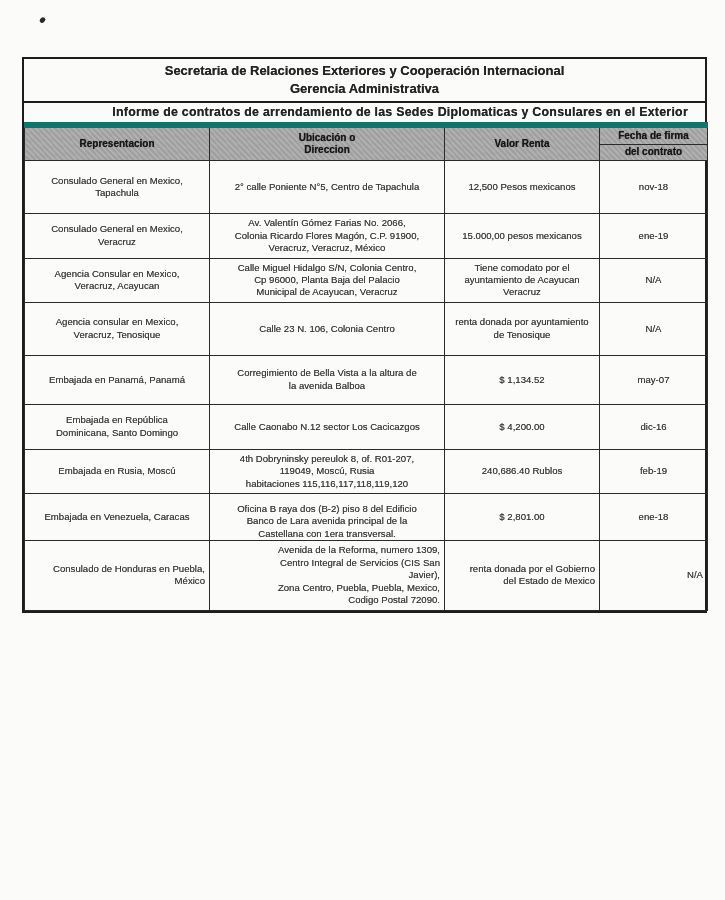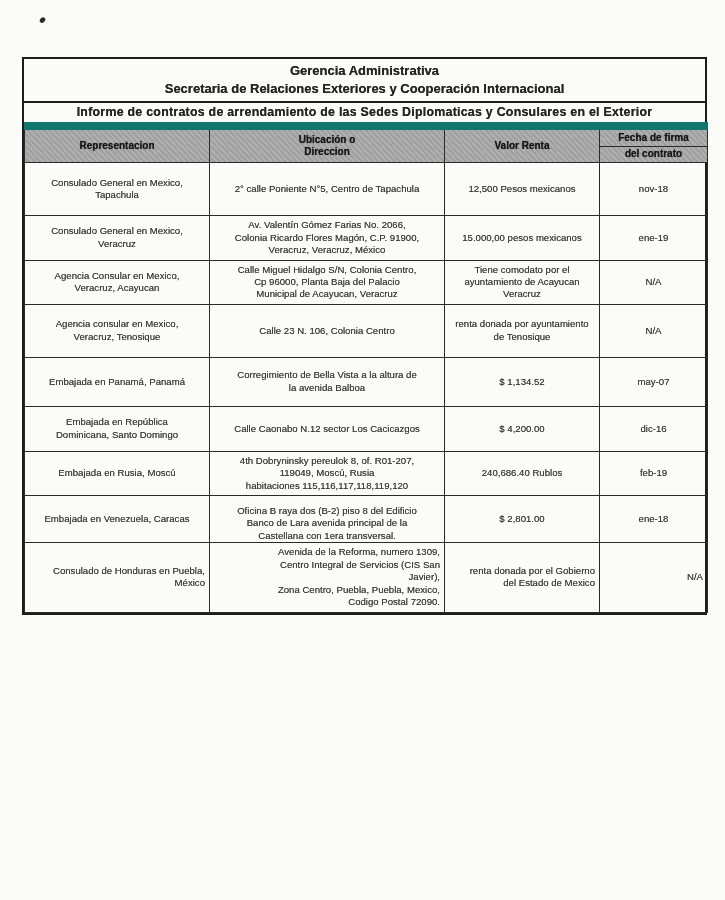--- a/index.html
+++ b/index.html
@@ -39,35 +39,35 @@
     text-align: center;
     font-weight: bold;
     font-size: 13px;
     line-height: 1.35;
     padding: 3px 0 4px;
     color: #242424;
     text-shadow: 0 0 0.6px rgba(30,30,30,.85);
     border-bottom: 2px solid #1d1d1d;
   }
   .subtitle {
-    text-align: center;
+    text-align: right;
     font-weight: bold;
     font-size: 12.4px;
     letter-spacing: 0.25px;
-    padding: 2px 9px 3px;
+    padding: 2px 17px 3px;
     color: #242424;
     text-shadow: 0 0 0.6px rgba(30,30,30,.85);
     white-space: nowrap;
     overflow: hidden;
   }
   table.report {
     width: 100%;
     border-collapse: collapse;
     table-layout: fixed;
-    border-top: 8px solid #0f766e;
+    border-top: 6px solid #0f766e;
   }
   col.c1 { width: 185px; }
   col.c2 { width: 235px; }
   col.c3 { width: 155px; }
   col.c4 { width: 108px; }
   th, td {
     border: 1.6px solid #2a2a2a;
   }
   th {
     background-color: #a8a8a8;
@@ -121,22 +121,22 @@
   }
 </style>
 </head>
 <body>
 
 <div class="page">
   <div class="speck"></div>
 
   <div class="doc">
     <div class="title-block">
+      <div>Secretaria de Relaciones Exteriores y Cooperación Internacional</div>
       <div>Gerencia Administrativa</div>
-      <div>Secretaria de Relaciones Exteriores y Cooperación Internacional</div>
     </div>
     <div class="subtitle">Informe de contratos de arrendamiento de las Sedes Diplomaticas y Consulares en el Exterior</div>
 
     <table class="report">
       <colgroup>
         <col class="c1">
           <col class="c2">
           <col class="c3">
           <col class="c4">
       </colgroup>

